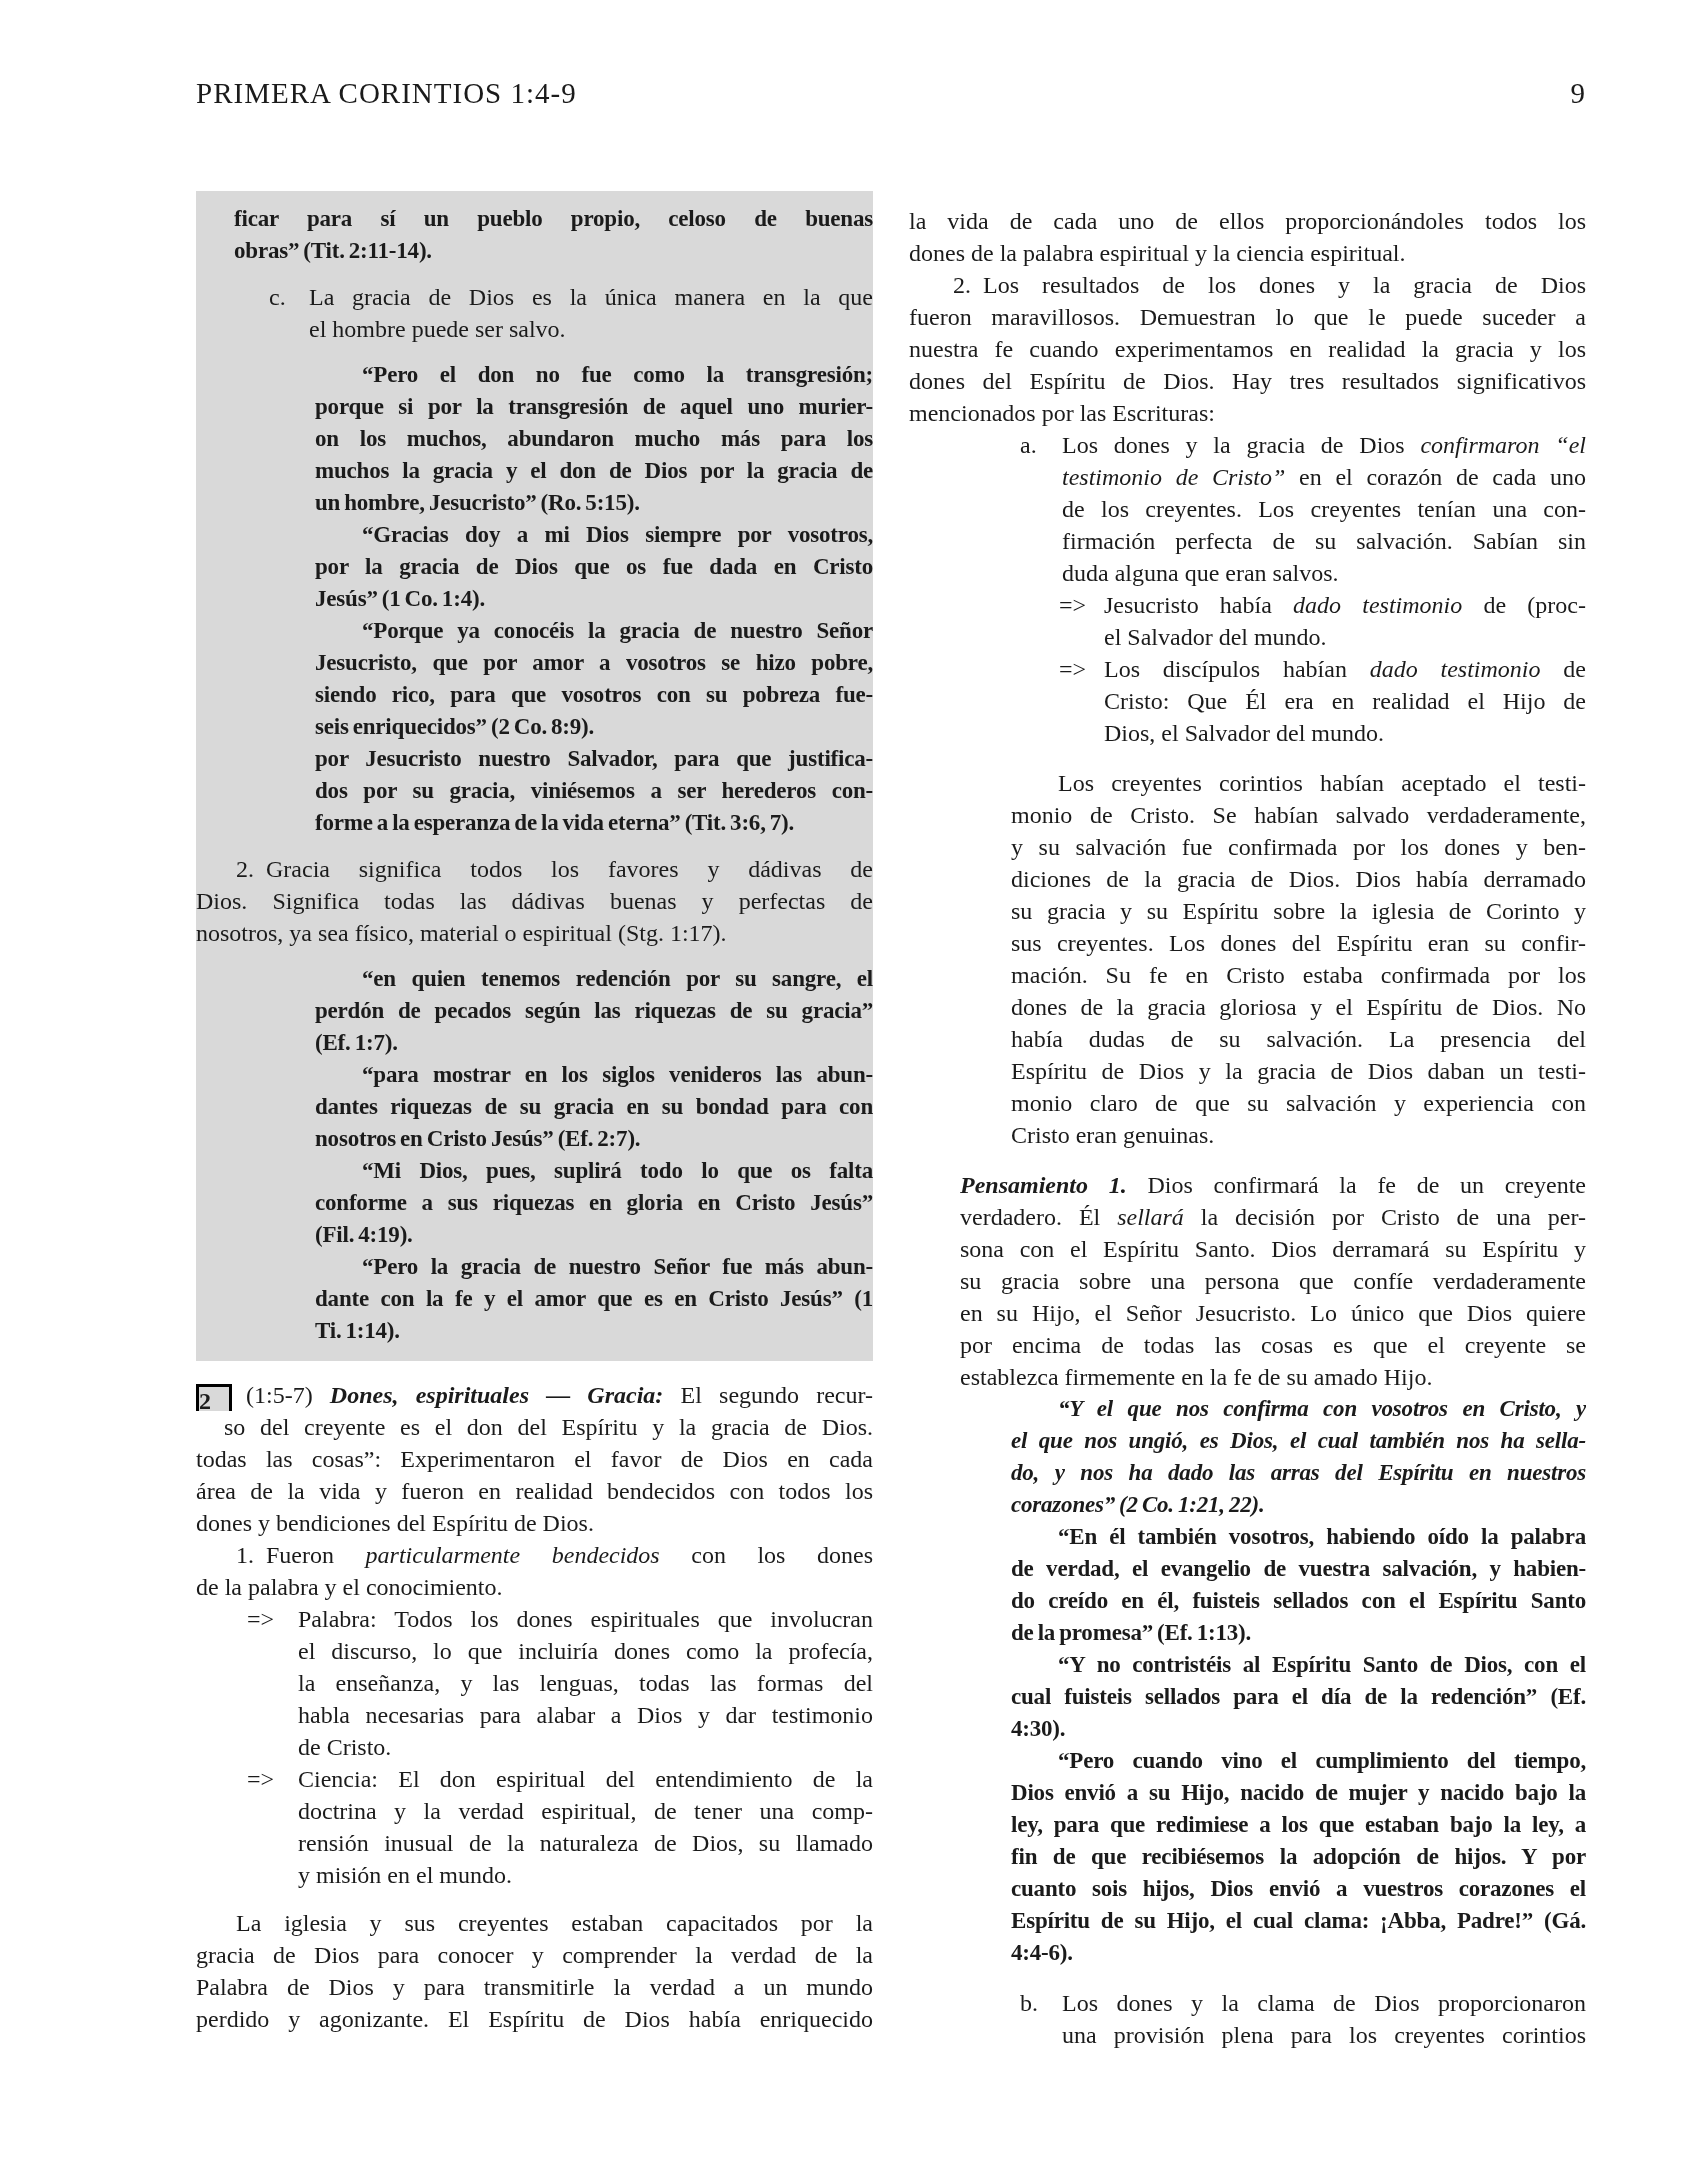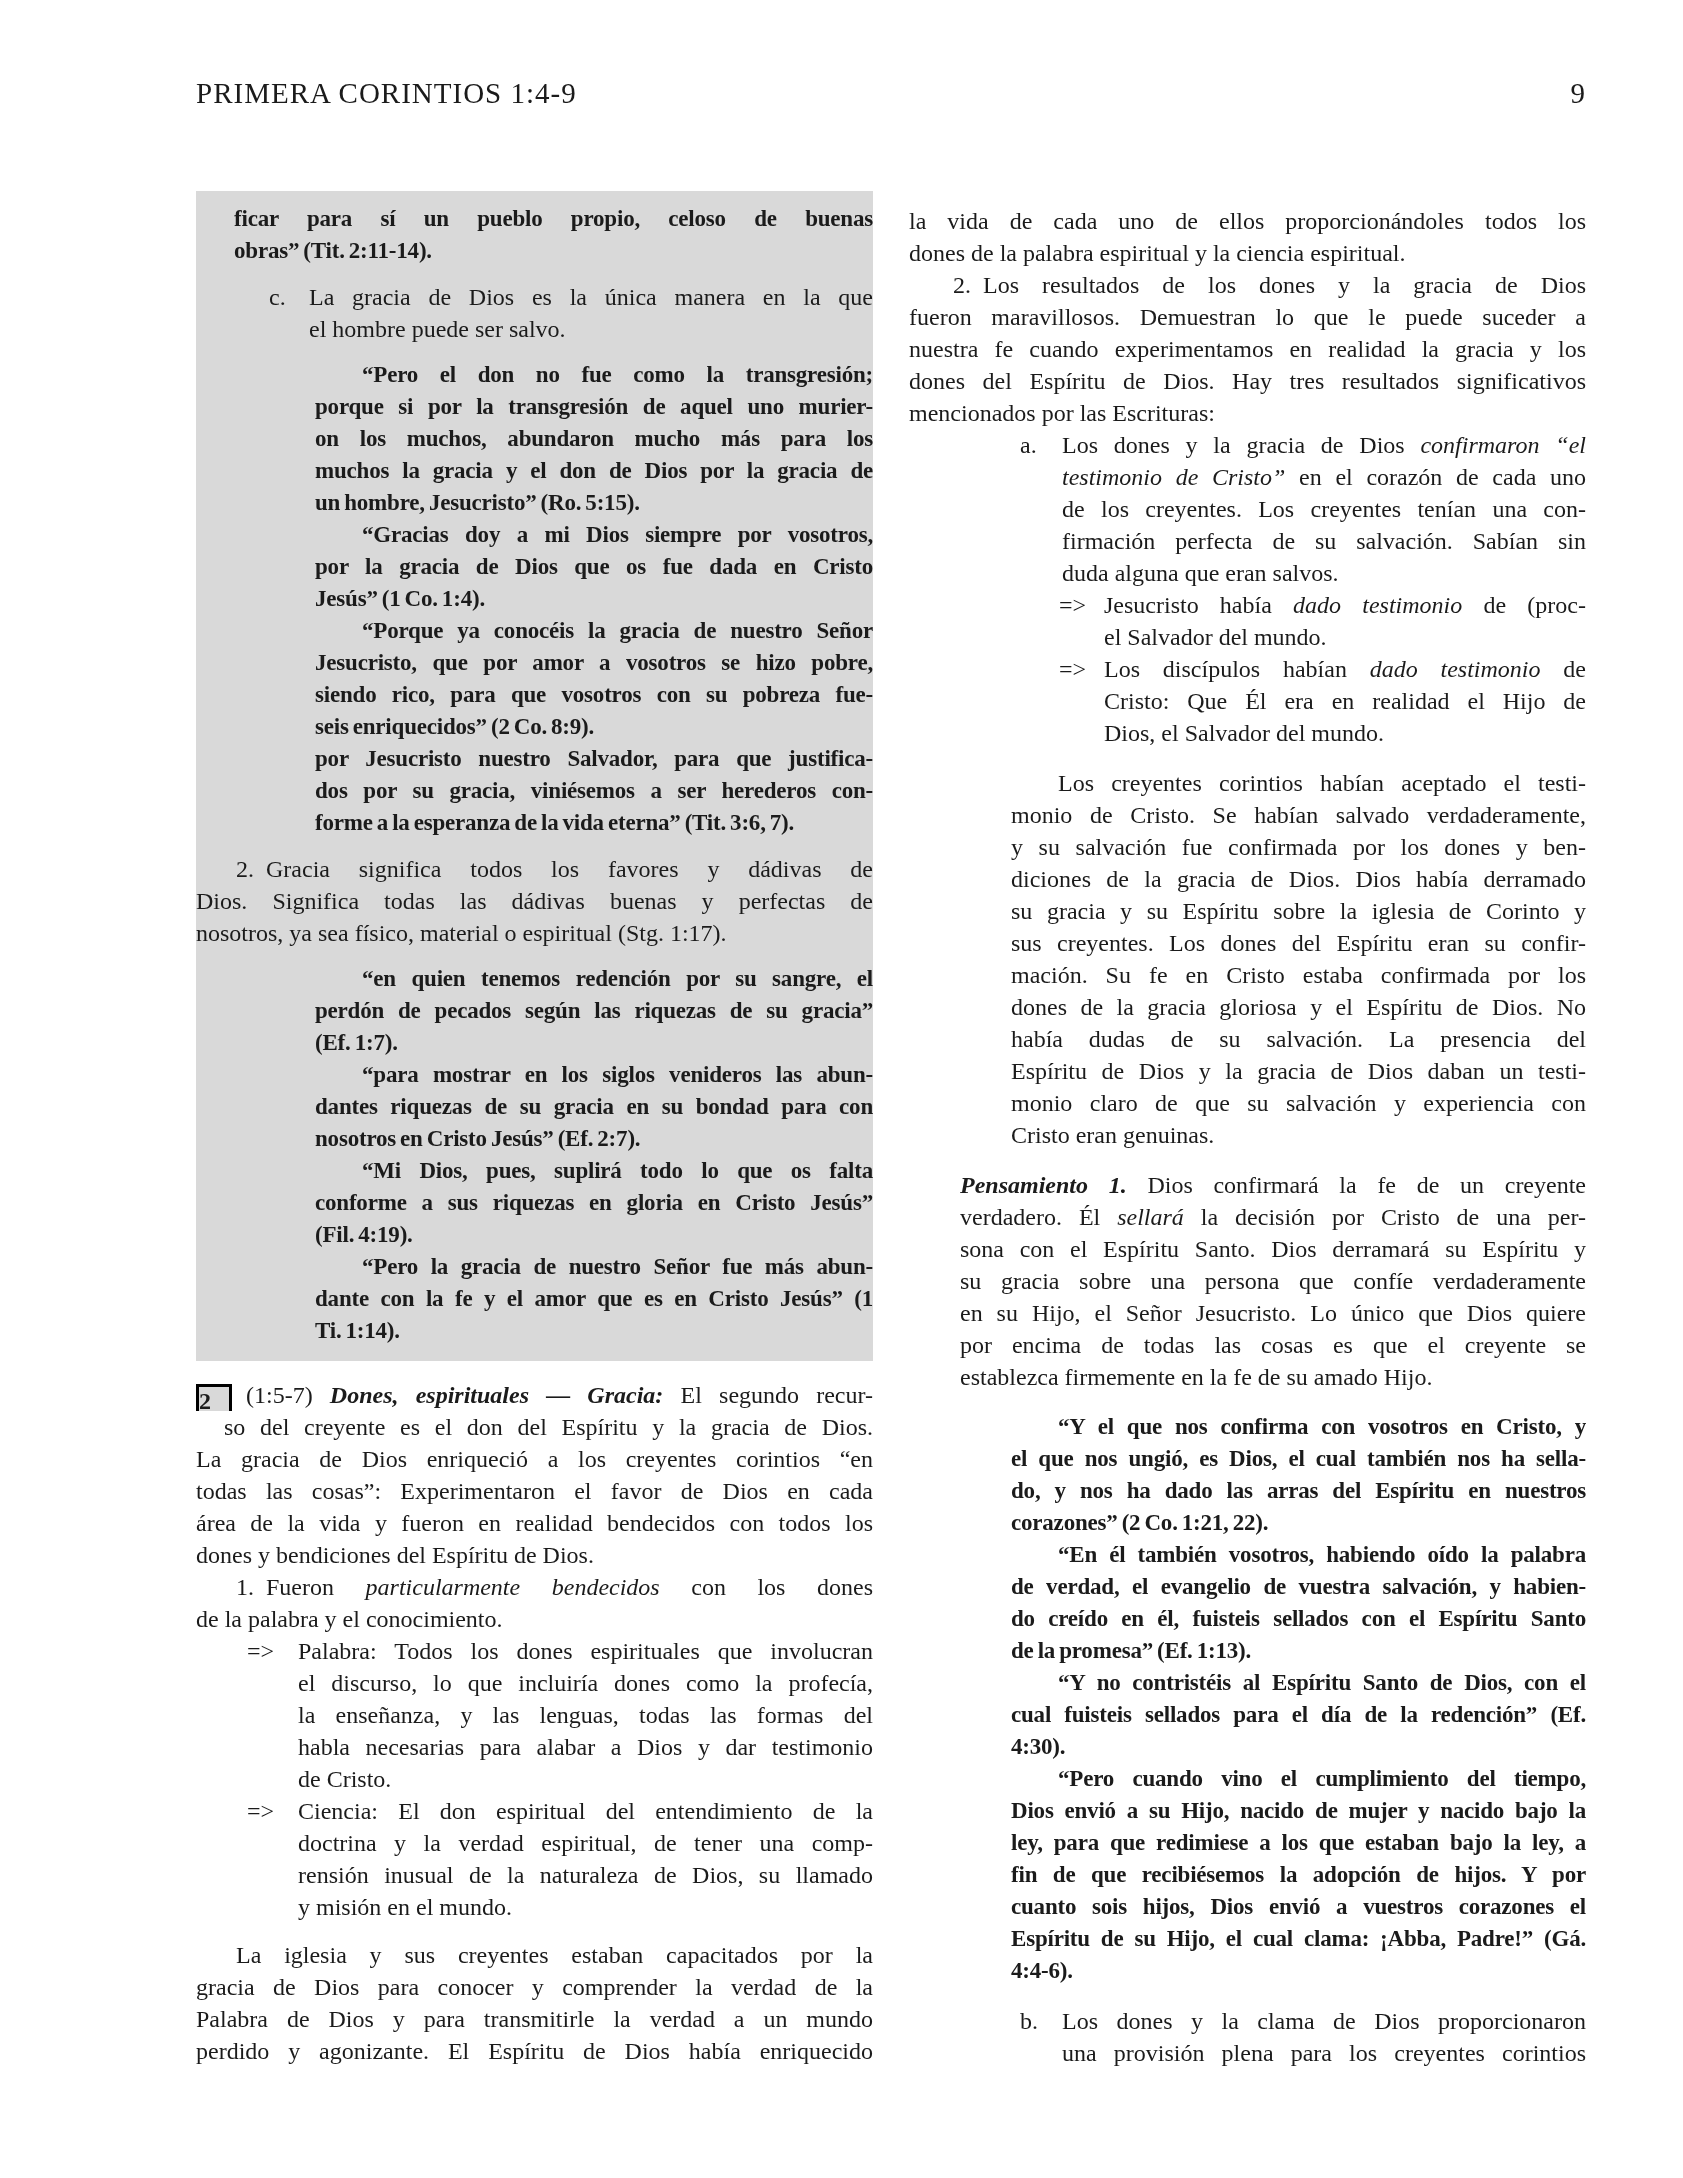--- a/index.html
+++ b/index.html
@@ -98,21 +98,20 @@
       </div>
       <div class="block bold">
         <div class="line just" style="padding-left: 166px;">“Pero la gracia de nuestro Señor fue más abun-</div>
         <div class="line just" style="padding-left: 119px;">dante con la fe y el amor que es en Cristo Jesús” (1</div>
         <div class="line" style="padding-left: 119px;">Ti. 1:14).</div>
       </div>
     </div>
 <div class="block">
       <div class="line just" style="padding-left: 0px;"><span class="badge">2</span>(1:5-7) <b><i>Dones, espirituales — Gracia:</i></b> El segundo recur-</div>
       <div class="line just" style="padding-left: 28px;">so del creyente es el don del Espíritu y la gracia de Dios.</div>
-      <div class="line just" style="padding-left: 0px;">La gracia de Dios enriqueció a los creyentes corintios “en</div>
       <div class="line just" style="padding-left: 0px;">todas las cosas”: Experimentaron el favor de Dios en cada</div>
       <div class="line just" style="padding-left: 0px;">área de la vida y fueron en realidad bendecidos con todos los</div>
       <div class="line" style="padding-left: 0px;">dones y bendiciones del Espíritu de Dios.</div>
     </div>
     <div class="block">
       <div class="line just" style="padding-left: 40px;">1. Fueron <i>particularmente bendecidos</i> con los dones</div>
       <div class="line" style="padding-left: 0px;">de la palabra y el conocimiento.</div>
     </div>
     <div class="block">
       <span class="hang-label" style="left: 51px;">=&gt;</span>
@@ -184,21 +183,21 @@
     </div>
     <div class="block" style="margin-top: 18px;">
       <div class="line just" style="padding-left: 51px;"><b><i>Pensamiento 1.</i></b> Dios confirmará la fe de un creyente</div>
       <div class="line just" style="padding-left: 51px;">verdadero. Él <i>sellará</i> la decisión por Cristo de una per-</div>
       <div class="line just" style="padding-left: 51px;">sona con el Espíritu Santo. Dios derramará su Espíritu y</div>
       <div class="line just" style="padding-left: 51px; font-family: Liberation Serif, serif;">su gracia sobre una persona que confíe verdaderamente</div>
       <div class="line just" style="padding-left: 51px;">en su Hijo, el Señor Jesucristo. Lo único que Dios quiere</div>
       <div class="line just" style="padding-left: 51px;">por encima de todas las cosas es que el creyente se</div>
       <div class="line" style="padding-left: 51px;">establezca firmemente en la fe de su amado Hijo.</div>
     </div>
-    <div class="block bold" style="margin-top: 18px;">
+    <div class="block bold" style=" font-style: italic;">
       <div class="line just" style="padding-left: 149px;">“Y el que nos confirma con vosotros en Cristo, y</div>
       <div class="line just" style="padding-left: 102px;">el que nos ungió, es Dios, el cual también nos ha sella-</div>
       <div class="line just" style="padding-left: 102px;">do, y nos ha dado las arras del Espíritu en nuestros</div>
       <div class="line" style="padding-left: 102px;">corazones” (2 Co. 1:21, 22).</div>
     </div>
     <div class="block bold">
       <div class="line just" style="padding-left: 149px;">“En él también vosotros, habiendo oído la palabra</div>
       <div class="line just" style="padding-left: 102px;">de verdad, el evangelio de vuestra salvación, y habien-</div>
       <div class="line just" style="padding-left: 102px;">do creído en él, fuisteis sellados con el Espíritu Santo</div>
       <div class="line" style="padding-left: 102px;">de la promesa” (Ef. 1:13).</div>

